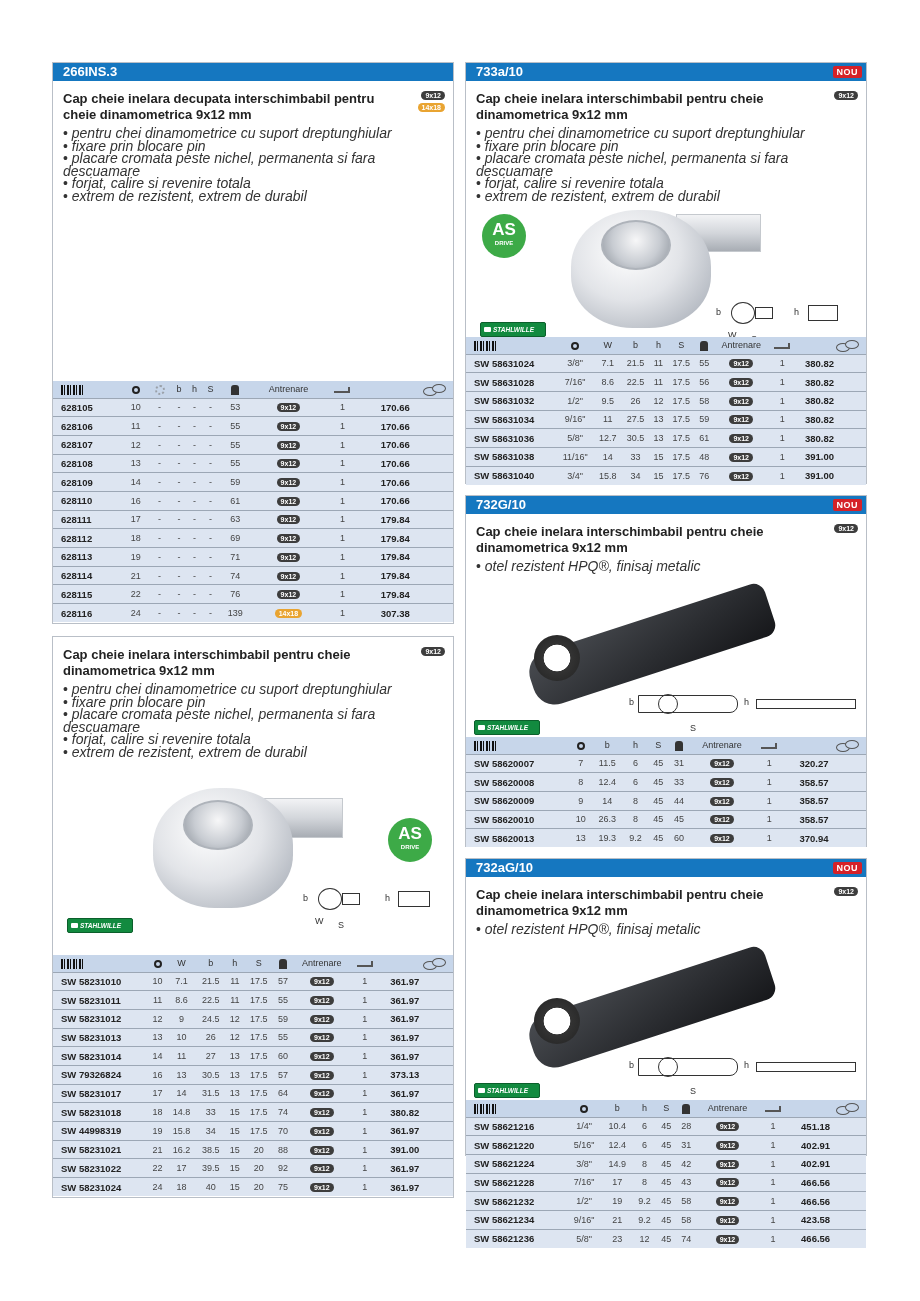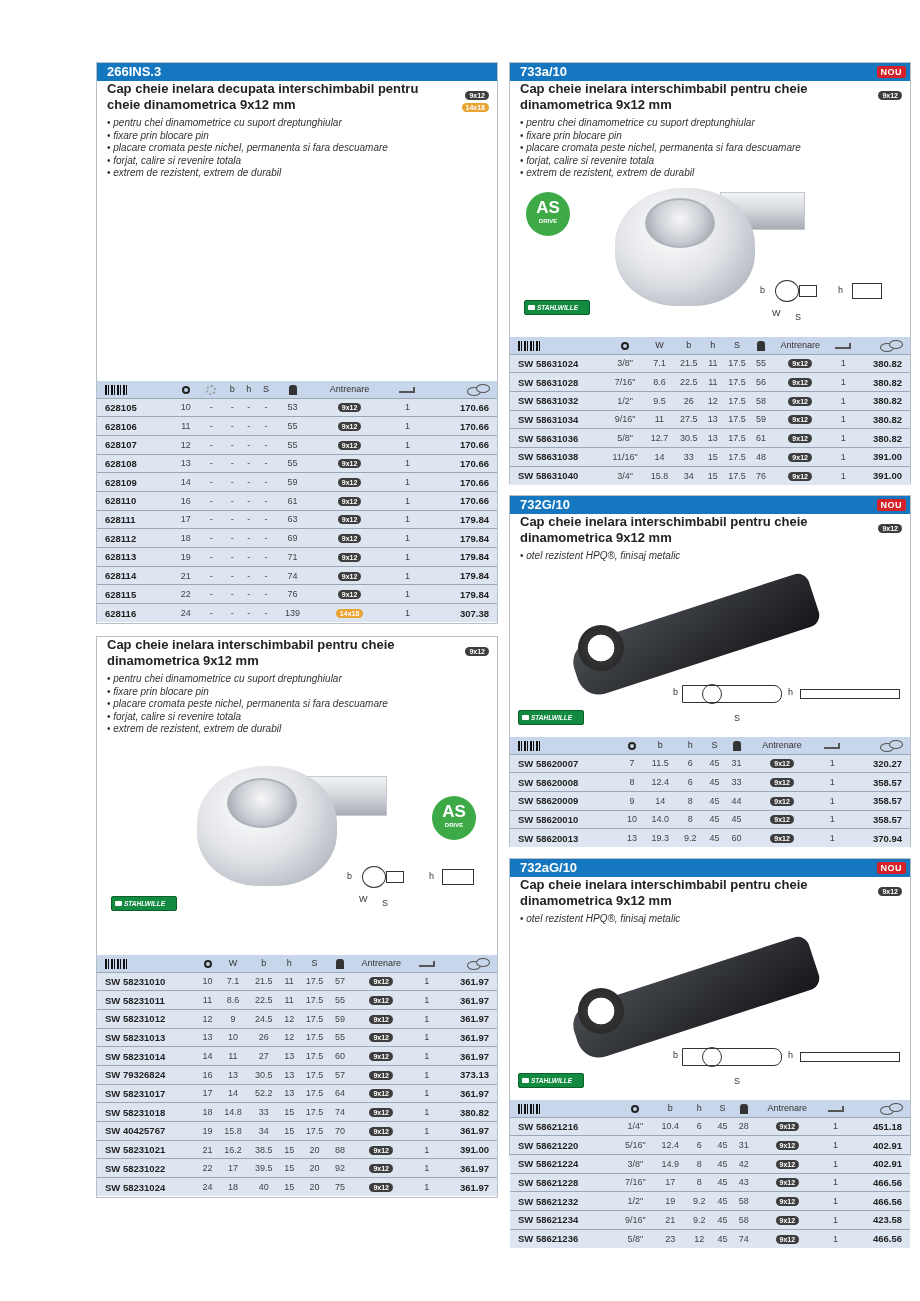--- a/index.html
+++ b/index.html
@@ -1,24 +1,24 @@
 <!DOCTYPE html>
 <html><head>
 <meta charset="utf-8">
 <style>
   * { box-sizing: border-box; margin: 0; padding: 0; }
   body { width: 920px; height: 1301px; background: #ffffff; font-family: "Liberation Sans", sans-serif; color: #222; position: relative; overflow: hidden; }
-  .section { position: absolute; border: 1px solid #b9bfc7; background: #fff; margin-left: 44px; }
+  .section { position: absolute; border: 1px solid #b9bfc7; background: #fff; }
   .sec-header { background: #1577c0; color: #fff; font-weight: bold; font-size: 13px; height: 18px; line-height: 18px; padding-left: 10px; position: relative; }
   .nou { position: absolute; right: 4px; top: 3px; background: #d52128; color: #fff; font-size: 9px; font-weight: bold; height: 12px; line-height: 12px; padding: 0 4px; border-radius: 2px; letter-spacing: 0.5px; }
-  .title { font-weight: bold; font-size: 13px; line-height: 16px; color: #222; padding: 0 60px 4px 10px; position: relative; }
+  .title { font-weight: bold; font-size: 13px; line-height: 16px; color: #222; padding: 10px 60px 4px 10px; position: relative; }
   .title-badges { position: absolute; right: 8px; top: 10px; display: flex; flex-direction: column; gap: 3px; align-items: flex-end; }
   .pill { display: inline-block; font-size: 7px; font-weight: bold; color: #fff; background: #3d3d3d; border-radius: 5px; height: 9px; line-height: 9px; padding: 0 4px; }
   .pill.orange { background: #e9a431; }
-  .bullets { list-style: none; padding-left: 10px; font-size: 10px; font-style: italic; color: #333; line-height: 12.5px; }
+  .bullets { list-style: none; padding-left: 10px; font-size: 14px; font-style: italic; color: #333; line-height: 12.5px; }
   .bullets li::before { content: "• "; font-style: normal; }
   .image-area { position: relative; }
   .wrench-silver { position: absolute; border-radius: 48% 48% 44% 44%; background: radial-gradient(ellipse at 40% 35%, #ffffff 0%, #e2e4e8 45%, #b7bcc4 80%, #9aa0a8 100%); }
   .wrench-hole { position: absolute; border-radius: 50%; background: radial-gradient(circle at 50% 40%, #f7f7f8 0%, #c8ccd2 55%, #8e949c 100%); border: 2px solid #aeb3ba; }
   .wrench-tail { position: absolute; background: linear-gradient(180deg, #f2f3f5 0%, #d3d6db 50%, #a8adb4 100%); border: 1px solid #c5c9ce; }
   .wrench-black { position: absolute; background: linear-gradient(160deg, #4a4d52 0%, #2a2c30 60%, #16171a 100%); border-radius: 22px 12px 12px 22px; transform: rotate(-18deg); }
   .wrench-black-ring { position: absolute; width: 46px; height: 46px; border-radius: 50%; background: radial-gradient(circle, #ffffff 0%, #ffffff 40%, #333 42%, #222 100%); }
   .as-drive { position: absolute; width: 44px; height: 44px; border-radius: 50%; background: #3daa47; color: #fff; text-align: center; font-weight: bold; }
   .as-drive .as { font-size: 17px; line-height: 20px; display: block; margin-top: 6px; }
   .as-drive .drive { font-size: 6px; line-height: 7px; display: block; }
@@ -26,21 +26,21 @@
   .stahl::before { content: ""; position: absolute; left: 3px; top: 4px; width: 7px; height: 5px; background: #fff; border-radius: 1px; }
   .unior { position: absolute; color: #1a6fbd; font-weight: bold; font-style: italic; font-size: 12px; letter-spacing: 0.5px; }
   .diagram { position: absolute; border: 1px solid #333; background: transparent; }
   .dlabel { position: absolute; font-size: 9px; color: #333; }
   table { width: 100%; border-collapse: collapse; font-size: 9px; position: absolute; left: 0; }
   thead tr { background: #c7d6ea; height: 17px; }
   thead th { font-weight: normal; color: #333; font-size: 9px; text-align: center; padding: 0 2px; }
   tbody tr { background: #dde5f1; height: 18.7px; border-top: 1px solid #9ca7b5; }
   tbody td { text-align: center; color: #444; padding: 0 2px; }
   td.code { font-weight: bold; color: #222; text-align: left; padding-left: 8px; font-size: 9.5px; white-space: nowrap; }
-  td.price { font-weight: bold; color: #222; text-align: right; padding-right: 8px; font-size: 9.5px; }
+  td.price { font-weight: bold; color: #222; text-align: center; padding-right: 24px; font-size: 9.5px; }
   th.code-h { text-align: left; padding-left: 8px; }
   th.price-h { text-align: right; padding-right: 8px; }
   .barcode-icon { display: inline-block; width: 24px; height: 10px; background: repeating-linear-gradient(90deg, #111 0 2px, transparent 2px 3px, #111 3px 4px, transparent 4px 6px); vertical-align: middle; }
   .ring-icon { display: inline-block; width: 8px; height: 8px; border: 2px solid #222; border-radius: 50%; vertical-align: middle; }
   .gear-icon { display: inline-block; width: 10px; height: 10px; border: 2px dotted #9aa0a8; border-radius: 50%; vertical-align: middle; }
   .weight-icon { display: inline-block; width: 8px; height: 10px; background: #333; border-radius: 3px 3px 0 0; vertical-align: middle; }
   .pack-icon { display: inline-block; width: 16px; height: 6px; border-bottom: 2px solid #555; border-right: 2px solid #555; vertical-align: middle; }
   .price-icon { display: inline-block; width: 22px; height: 11px; position: relative; vertical-align: middle; }
   .price-icon::before { content: ""; position: absolute; left: 0; top: 3px; width: 12px; height: 7px; border: 1.5px solid #555; border-radius: 50%; }
   .price-icon::after { content: ""; position: absolute; left: 9px; top: 0; width: 12px; height: 7px; border: 1.5px solid #555; border-radius: 50%; background: #c7d6ea; }
@@ -344,42 +344,42 @@
           <td>17.5</td>
           <td>57</td>
           <td><span class="pill">9x12</span></td>
           <td>1</td>
           <td class="price">373.13</td>
         </tr>
         <tr>
           <td class="code">SW 58231017</td>
           <td>17</td>
           <td>14</td>
-          <td>52.2</td>
+          <td>31.5</td>
           <td>13</td>
           <td>17.5</td>
           <td>64</td>
           <td><span class="pill">9x12</span></td>
           <td>1</td>
           <td class="price">361.97</td>
         </tr>
         <tr>
           <td class="code">SW 58231018</td>
           <td>18</td>
           <td>14.8</td>
           <td>33</td>
           <td>15</td>
           <td>17.5</td>
           <td>74</td>
           <td><span class="pill">9x12</span></td>
           <td>1</td>
           <td class="price">380.82</td>
         </tr>
         <tr>
-          <td class="code">SW 40425767</td>
+          <td class="code">SW 44998319</td>
           <td>19</td>
           <td>15.8</td>
           <td>34</td>
           <td>15</td>
           <td>17.5</td>
           <td>70</td>
           <td><span class="pill">9x12</span></td>
           <td>1</td>
           <td class="price">361.97</td>
         </tr>
@@ -631,21 +631,21 @@
           <td>8</td>
           <td>45</td>
           <td>44</td>
           <td><span class="pill">9x12</span></td>
           <td>1</td>
           <td class="price">358.57</td>
         </tr>
         <tr>
           <td class="code">SW 58620010</td>
           <td>10</td>
-          <td>14.0</td>
+          <td>26.3</td>
           <td>8</td>
           <td>45</td>
           <td>45</td>
           <td><span class="pill">9x12</span></td>
           <td>1</td>
           <td class="price">358.57</td>
         </tr>
         <tr>
           <td class="code">SW 58620013</td>
           <td>13</td>

